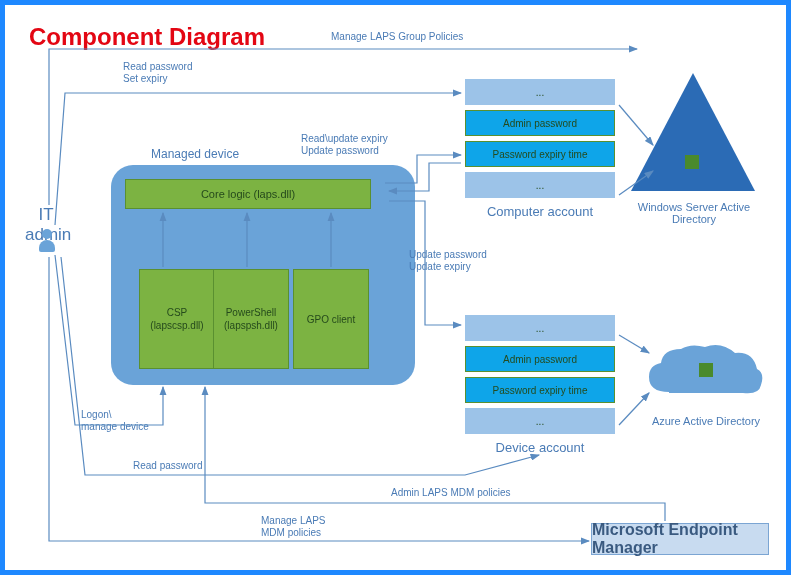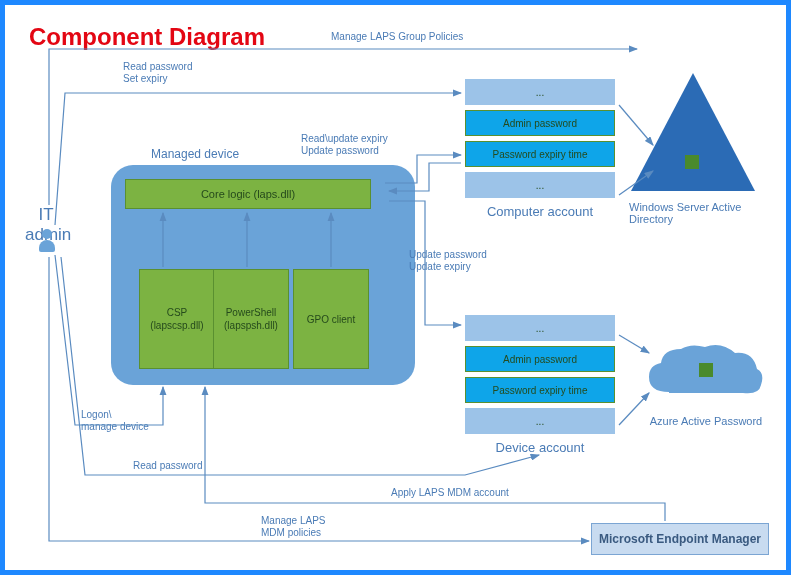--- a/index.html
+++ b/index.html
@@ -132,21 +132,21 @@
       top: 150px;
       left: 680px;
       width: 14px; height: 14px;
       background: #4a8a2c;
     }
     .ad-label {
       position: absolute;
       top: 196px;
       left: 624px;
       width: 130px;
-      text-align: left;
+      text-align: center;
       font-size: 11px;
       color: #4a7bb5;
     }
     .cloud {
       position: absolute;
       top: 332px;
       left: 634px;
     }
     .cloud-dot {
       position: absolute;
@@ -168,21 +168,21 @@
       position: absolute;
       top: 518px;
       left: 586px;
       width: 178px;
       height: 32px;
       background: #c8dbf0;
       border: 1px solid #7ba5d3;
       display: flex;
       align-items: center;
       justify-content: center;
-      font-size: 12px;
+      font-size: 16px;
       font-weight: bold;
       color: #3a5a80;
     }
     .flow-label {
       position: absolute;
       font-size: 10px;
       color: #4a7bb5;
       text-align: left;
       line-height: 1.2;
     }
@@ -231,31 +231,31 @@
 <div class="triangle"></div>
 <div class="triangle-dot"></div>
 <div class="ad-label">Windows Server Active Directory</div>
 
 <div class="cloud">
   <svg width="130" height="70" viewBox="0 0 130 70">
     <path d="M 30 55 Q 10 55 10 40 Q 10 28 22 26 Q 24 12 42 12 Q 52 6 66 10 Q 82 4 96 16 Q 114 14 118 32 Q 126 36 122 48 Q 120 58 104 56 L 30 56 Z" fill="#6aa3d8"></path>
   </svg>
 </div>
 <div class="cloud-dot"></div>
-<div class="aad-label">Azure Active Password</div>
+<div class="aad-label">Azure Active Directory</div>
 
 <div class="endpoint-box">Microsoft Endpoint Manager</div>
 
 <div class="flow-label" style="top:26px;left:326px">Manage LAPS Group Policies</div>
 <div class="flow-label" style="top:56px;left:118px">Read password<br>Set expiry</div>
 <div class="flow-label" style="top:128px;left:296px">Read\update expiry<br>Update password</div>
 <div class="flow-label" style="top:244px;left:404px">Update password<br>Update expiry</div>
 <div class="flow-label" style="top:404px;left:76px">Logon\<br>manage device</div>
 <div class="flow-label" style="top:455px;left:128px">Read password</div>
-<div class="flow-label" style="top:482px;left:386px">Apply LAPS MDM account</div>
+<div class="flow-label" style="top:482px;left:386px">Admin LAPS MDM policies</div>
 <div class="flow-label" style="top:510px;left:256px">Manage LAPS<br>MDM policies</div>
 
 <svg class="arrows">
   <defs>
     <marker id="ah" markerWidth="8" markerHeight="6" refX="7" refY="3" orient="auto">
       <path d="M0,0 L8,3 L0,6 Z" fill="#5a8bc0"></path>
     </marker>
   </defs>
   <g stroke="#5a8bc0" stroke-width="1.2" fill="none">
 

